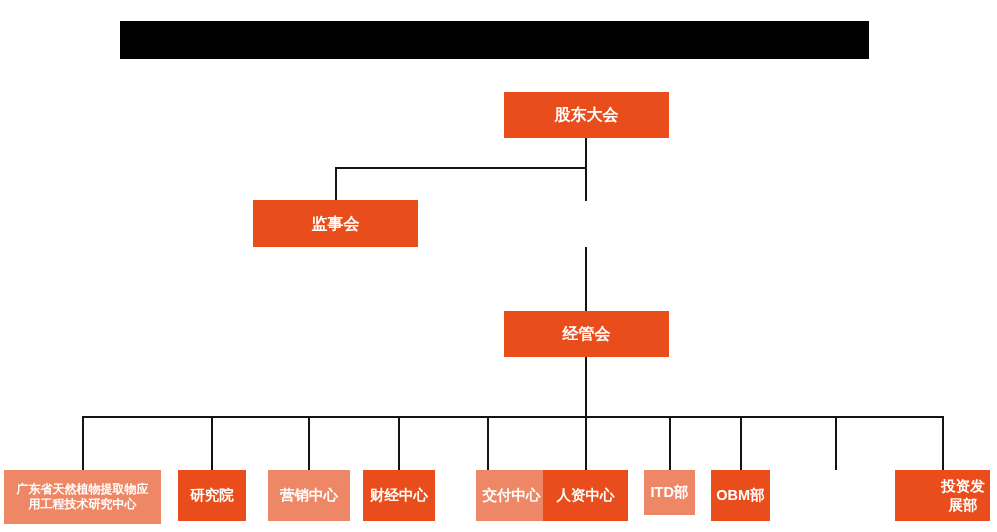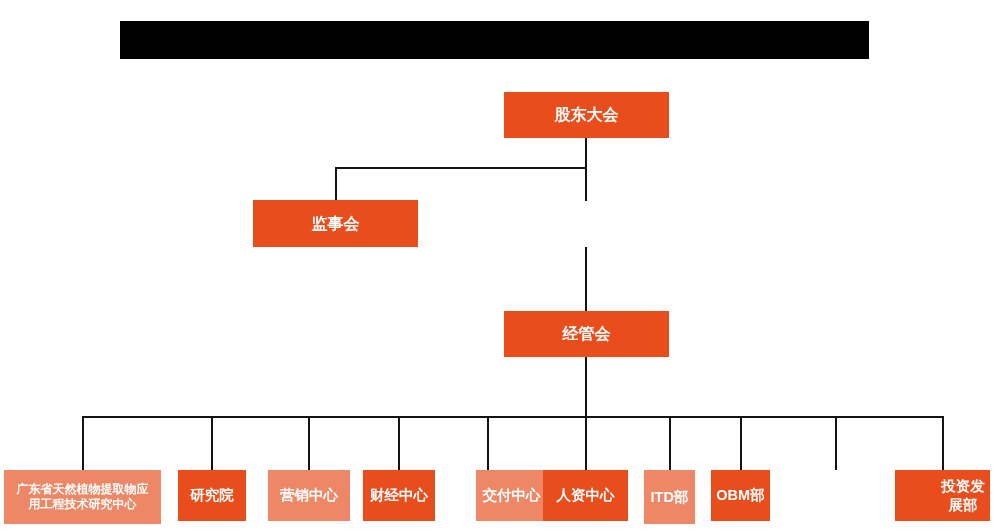--- a/index.html
+++ b/index.html
@@ -68,17 +68,17 @@
   <div class="node primary" style="left:253px; top:200px; width:165px; height:47px;">监事会</div>
 
   <div class="node primary" style="left:504px; top:311px; width:165px; height:46px;">经管会</div>
 
   <div class="node secondary tiny" style="left:4px; top:470px; width:157px; height:54px;">广东省天然植物提取物应用工程技术研究中心</div>
   <div class="node primary small" style="left:178px; top:470px; width:68px; height:51px;">研究院</div>
   <div class="node secondary small" style="left:268px; top:470px; width:82px; height:51px;">营销中心</div>
   <div class="node primary small" style="left:363px; top:470px; width:72px; height:51px;">财经中心</div>
   <div class="node secondary small" style="left:452px; top:470px; width:71px; height:51px;margin-left:24px;">交付中心</div>
   <div class="node primary small" style="left:543px; top:470px; width:85px; height:51px;">人资中心</div>
-  <div class="node secondary small" style="left:644px; top:470px; width:51px; height:54px;">ITD部</div>
+  <div class="node secondary small" style="left:644px; top:470px; width:51px; height:45px;">ITD部</div>
   <div class="node primary small" style="left:711px; top:470px; width:59px; height:51px;">OBM部</div>
   <div class="node primary small" style="left:895px; top:470px; width:95px; height:51px;padding-left:41px;">投资发展部</div>
 
 </div>
 
 </body></html>

